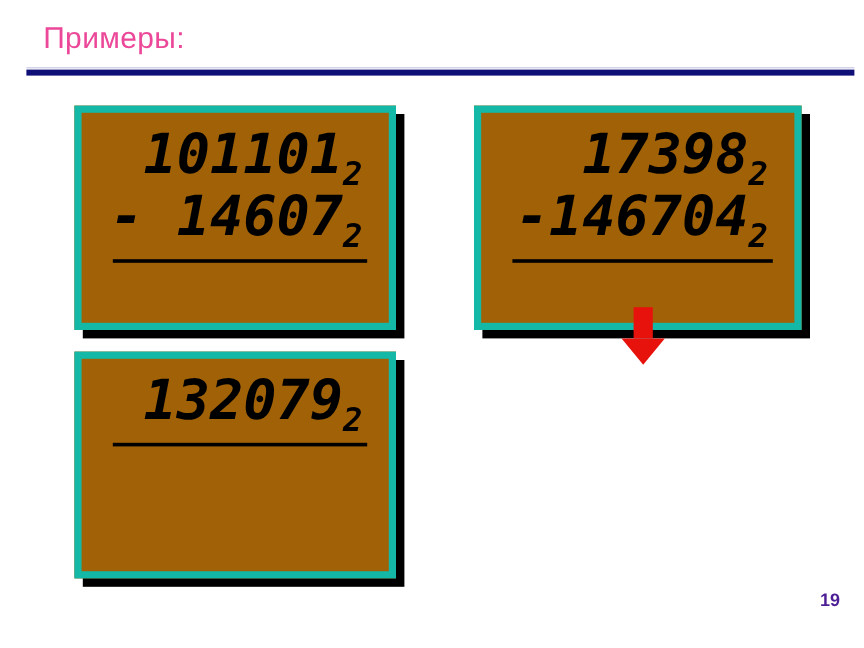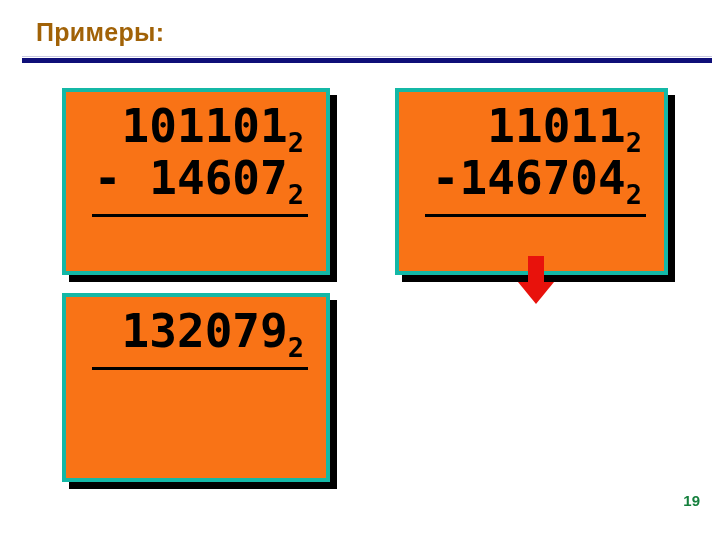--- a/index.html
+++ b/index.html
@@ -13,23 +13,23 @@
     overflow: hidden;
     font-family: "Liberation Sans", sans-serif;
     color: #000000;
   }
 
   .slide-title {
     position: absolute;
     left: 36px;
     top: 18px;
     font-size: 25px;
-    font-weight: bold;
+    font-weight: normal;
     letter-spacing: 0.3px;
-    color: #a16207;
+    color: #ec4899;
   }
 
   .sep-light {
     position: absolute;
     left: 22px;
     right: 8px;
     top: 56px;
     height: 1px;
     background: #c9c9e3;
   }
@@ -37,23 +37,24 @@
     position: absolute;
     left: 22px;
     right: 8px;
     top: 58px;
     height: 5px;
     background: #0f0f78;
   }
 
   .card {
     position: absolute;
-    background: #f97316;
-    border: 4px solid #14b8a6;
+    background: #a16207;
+    border: 6px solid #14b8a6;
     box-shadow: 7px 7px 0 #000000;
+    font-style: italic;
   }
   #card1 { left: 62px;  top: 88px;  width: 268px; height: 187px; }
   #card2 { left: 395px; top: 88px;  width: 273px; height: 187px; }
   #card3 { left: 62px;  top: 293px; width: 268px; height: 189px; }
   #card4 { left: 395px; top: 293px; width: 273px; height: 189px; }
 
   .card-lines {
     margin-top: 8px;
     padding-right: 22px;
     text-align: right;
@@ -102,21 +103,21 @@
     border-right: 18px solid transparent;
     border-top: 22px solid #e8120c;
   }
 
   .page-number {
     position: absolute;
     right: 20px;
     top: 492px;
     font-size: 15px;
     font-weight: bold;
-    color: #15803d;
+    color: #4c1d95;
   }
 </style>
 </head>
 <body>
 
 <div class="slide">
 
   <div class="slide-title">Примеры:</div>
   <div class="sep-light"></div>
   <div class="sep"></div>
@@ -124,21 +125,21 @@
   <div class="card" id="card1">
     <div class="card-lines">
       <div class="num-line"><span>101101</span><span class="sub">2</span></div>
       <div class="num-line"><span>- 14607</span><span class="sub">2</span></div>
     </div>
     <div class="card-rule"></div>
   </div>
 
   <div class="card" id="card2">
     <div class="card-lines">
-      <div class="num-line"><span>11011</span><span class="sub">2</span></div>
+      <div class="num-line"><span>17398</span><span class="sub">2</span></div>
       <div class="num-line"><span>-146704</span><span class="sub">2</span></div>
     </div>
     <div class="card-rule"></div>
   </div>
 
   <div class="card" id="card3">
     <div class="card-lines">
       <div class="num-line"><span>132079</span><span class="sub">2</span></div>
     </div>
     <div class="card-rule"></div>

